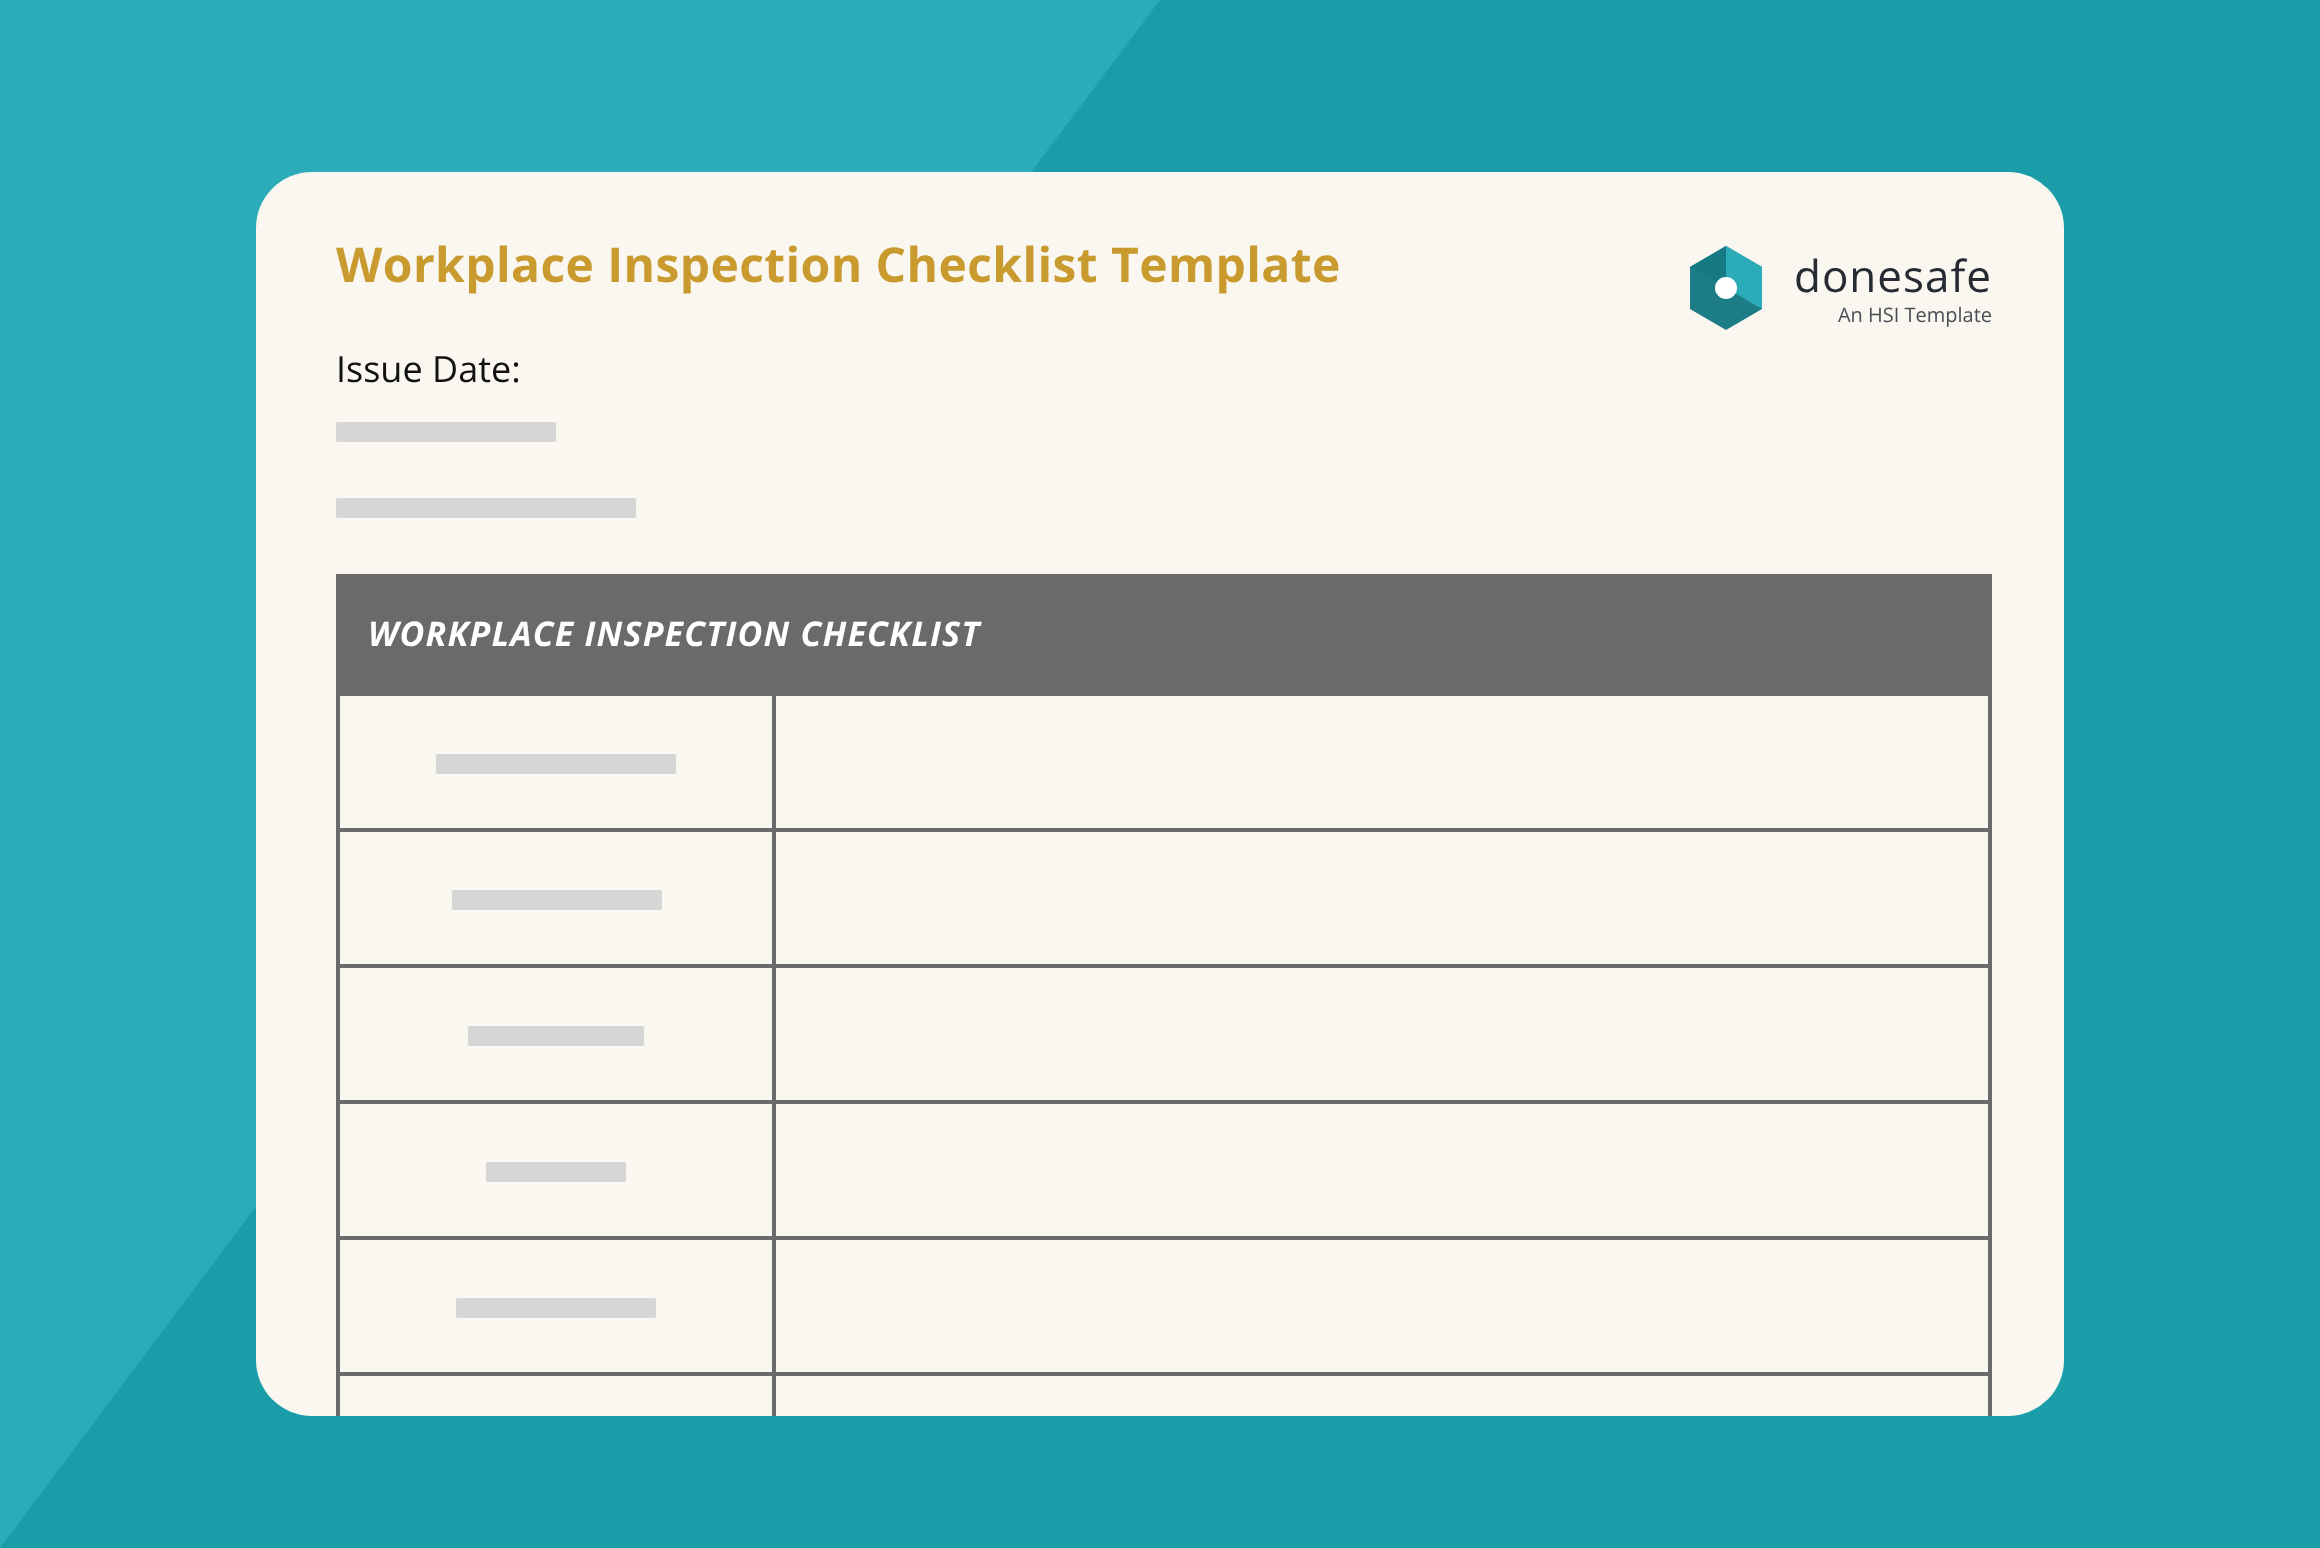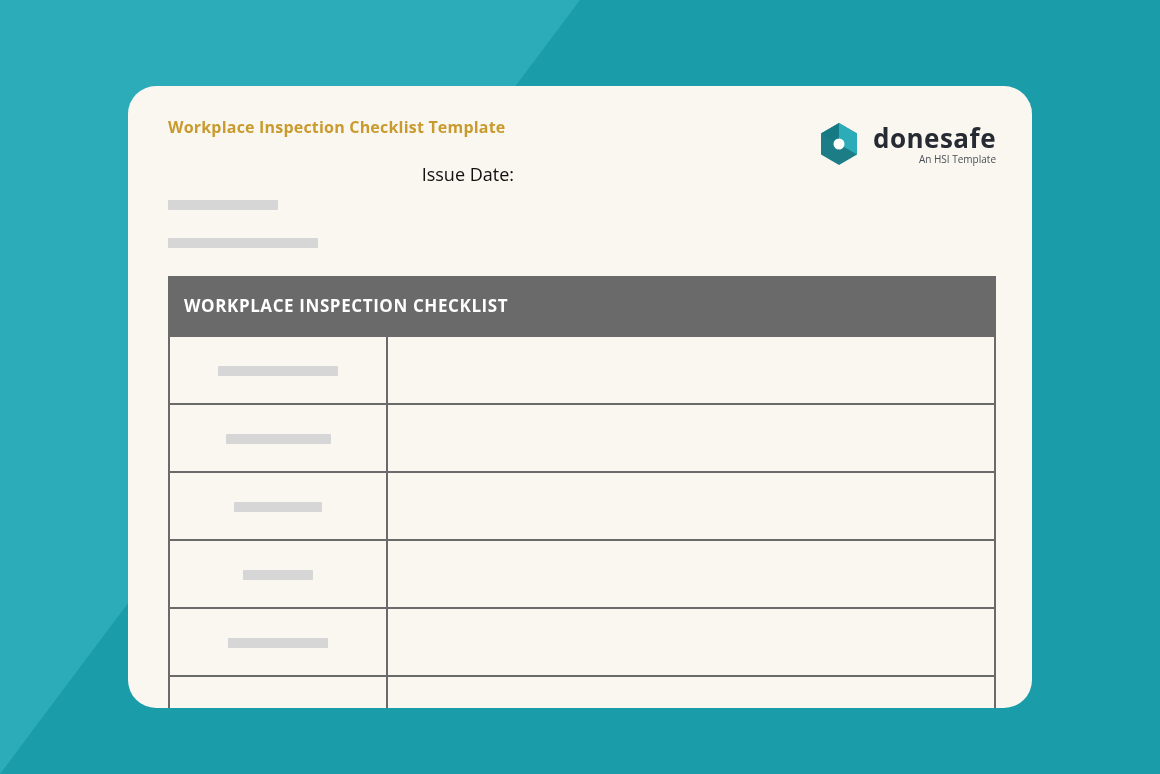--- a/index.html
+++ b/index.html
@@ -23,28 +23,27 @@
     height: 622px;
     background: #faf7f0;
     border-radius: 28px;
     overflow: hidden;
   }
   .card-inner {
     padding: 30px 36px 0 40px;
   }
   .title {
     color: #c99a2e;
-    font-size: 16px;
+    font-size: 24px;
     font-weight: 700;
     letter-spacing: 0.2px;
   }
   .meta-row {
     display: flex;
     margin-top: 24px;
-    text-align: right;
   }
   .meta-col {
     width: 346px;
   }
   .meta-label {
     font-size: 18px;
     color: #111;
     font-weight: 400;
     margin-bottom: 14px;
   }
@@ -70,43 +69,44 @@
   .logo-mark {
     width: 48px; height: 48px;
     position: relative;
   }
   .logo-text {
     display: flex;
     flex-direction: column;
     line-height: 1;
   }
   .logo-name {
-    font-size: 26px;
+    font-size: 22px;
     color: #262b33;
-    font-weight: 700;
+    font-weight: 400;
     letter-spacing: 0.5px;
   }
   .logo-sub {
     font-size: 10px;
     color: #4a4f57;
     margin-top: 3px;
     font-weight: 400;
     align-self: flex-end;
   }
 
   .table-wrap {
     margin-top: 28px;
   }
   .table-header {
     background: #6b6a6a;
     color: #ffffff;
     font-size: 17px;
     font-weight: 700;
     letter-spacing: 0.6px;
     padding: 18px 16px;
+    font-style: italic;
   }
   table {
     width: 100%;
     border-collapse: collapse;
     border: 2px solid #6b6a6a;
     border-top: none;
   }
   td {
     border: 2px solid #6b6a6a;
     height: 68px;

